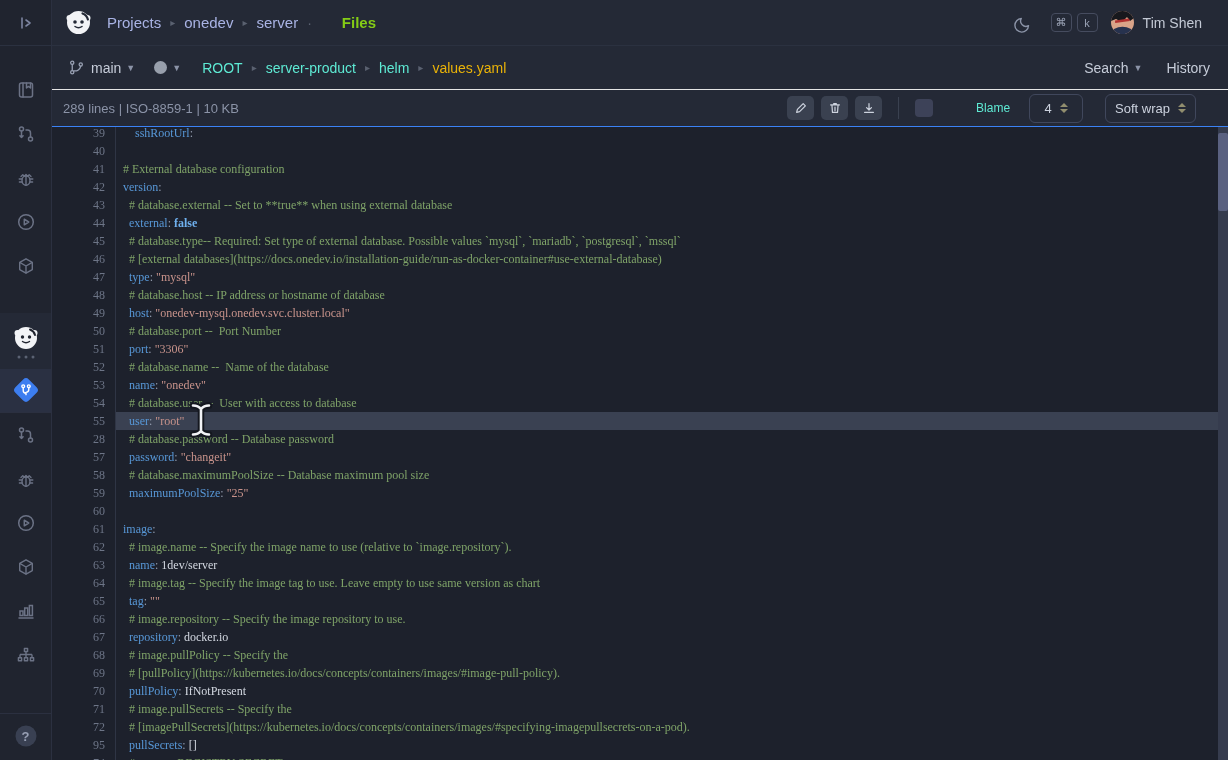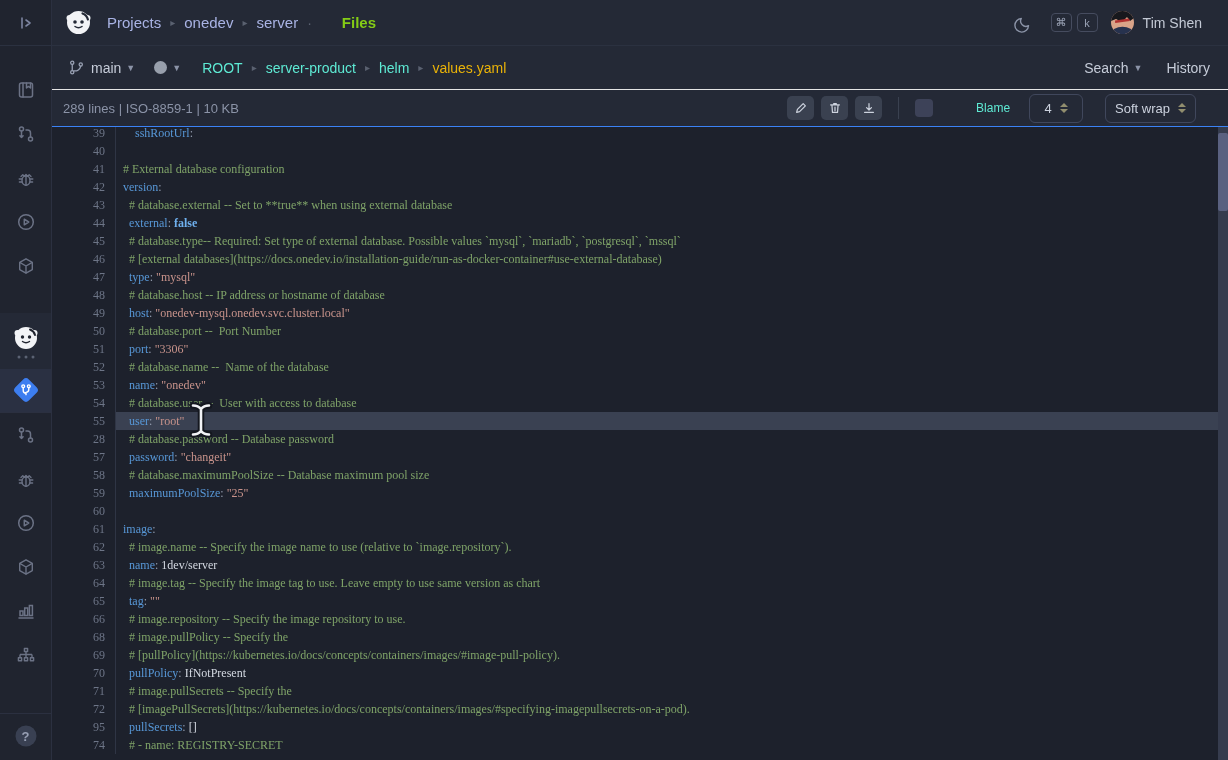--- a/index.html
+++ b/index.html
@@ -408,20 +408,24 @@
         </div>
         <div class="row">
           <span class="ln">65</span>
           <span class="lc"><span class="tk-ws">  </span><span class="tk-key">tag</span><span class="tk-pun">:</span><span class="tk-ws"> </span><span class="tk-str">""</span></span>
         </div>
         <div class="row">
           <span class="ln">66</span>
           <span class="lc"><span class="tk-ws">  </span><span class="tk-cm"># image.repository -- Specify the image repository to use.</span></span>
         </div>
         <div class="row">
+          <span class="ln">67</span>
+          <span class="lc"><span class="tk-ws">  </span><span class="tk-key">repository</span><span class="tk-pun">:</span><span class="tk-ws"> </span><span class="tk-val">docker.io</span></span>
+        </div>
+        <div class="row">
           <span class="ln">68</span>
           <span class="lc"><span class="tk-ws">  </span><span class="tk-cm"># image.pullPolicy -- Specify the</span></span>
         </div>
         <div class="row">
           <span class="ln">69</span>
           <span class="lc"><span class="tk-ws">  </span><span class="tk-cm"># [pullPolicy](https://kubernetes.io/docs/concepts/containers/images/#image-pull-policy).</span></span>
         </div>
         <div class="row">
           <span class="ln">70</span>
           <span class="lc"><span class="tk-ws">  </span><span class="tk-key">pullPolicy</span><span class="tk-pun">:</span><span class="tk-ws"> </span><span class="tk-val">IfNotPresent</span></span>

